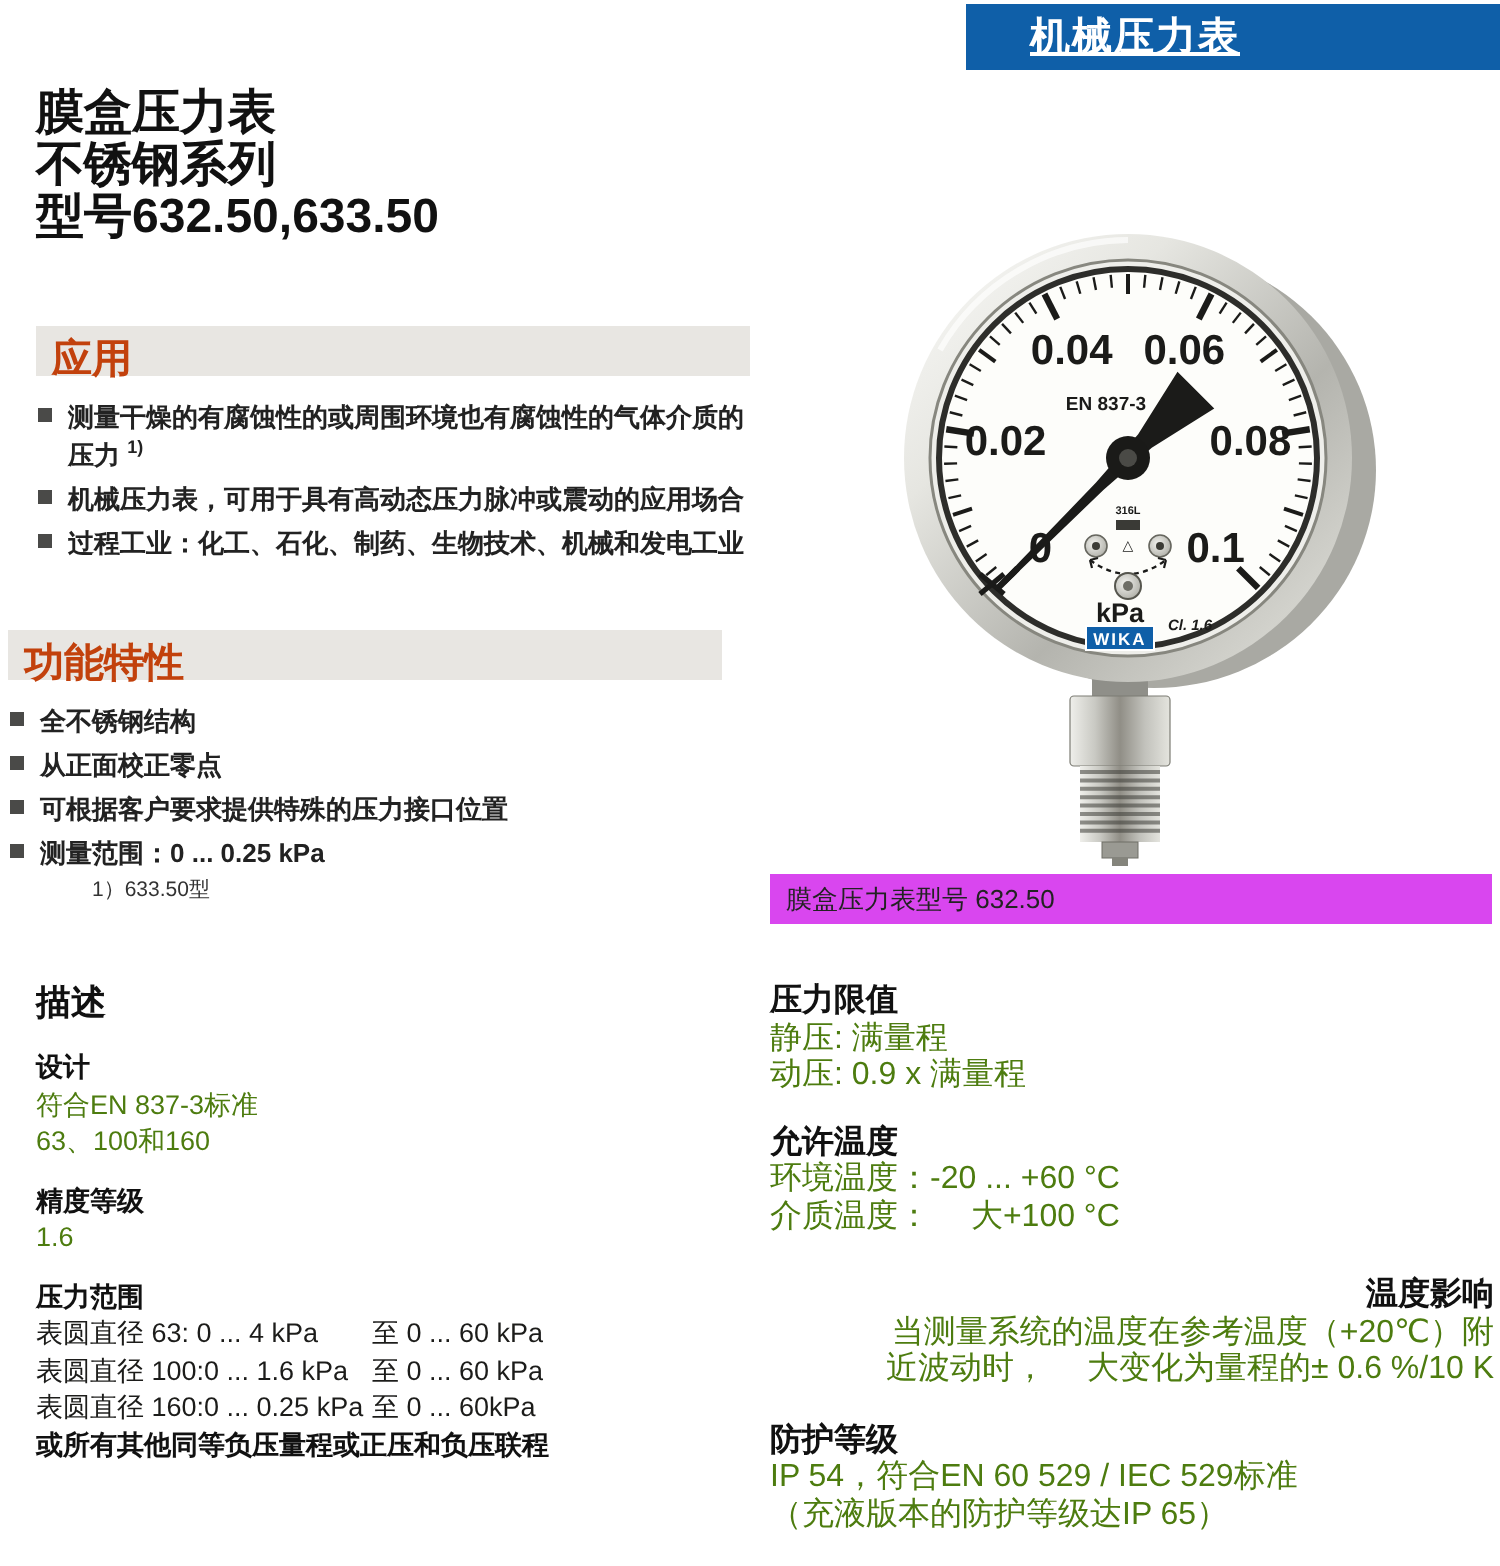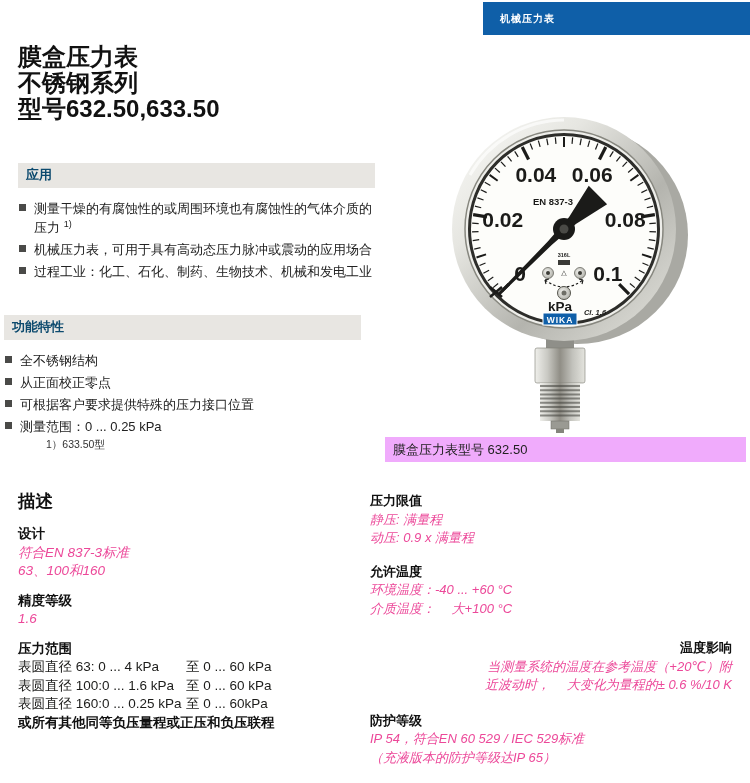--- a/index.html
+++ b/index.html
@@ -7,49 +7,49 @@
     width:750px;height:783px;position:relative;background:#ffffff;
     font-family:"Liberation Sans","DejaVu Sans",sans-serif;
     color:#1c1c1a;overflow:hidden;
   }
   .abs{position:absolute;}
   
   .header-tag{
     left:483px;top:2px;width:267px;height:33px;background:#0f5fa8;
     display:flex;align-items:center;
   }
-  .header-tag span{color:#ffffff;font-size:10px;font-weight:bold;padding-left:17px;letter-spacing:1px;}
+  .header-tag span{color:#ffffff;font-size:20px;font-weight:bold;padding-left:32px;letter-spacing:1px;text-decoration:underline;}
   
   .title-block{left:18px;top:44px;font-size:24px;font-weight:bold;line-height:26px;color:#111;}
   
   .bar{
     background:#e8e6e2;width:341px;padding:3px 8px;height:19px;
-    font-size:13px;font-weight:bold;color:#0c4a6e;
+    font-size:20px;font-weight:bold;color:#c2410c;
   }
   .sec-applications{left:18px;top:163px;width:357px;}
   .sec-features{left:4px;top:315px;width:357px;}
-  .bullets{margin:11px 0 0 0;padding:0;list-style:none;}
+  .bullets{margin:11px 0 0 0;padding:0;list-style:none;font-weight:bold;}
   .bullets li{display:flex;font-size:13px;line-height:19px;margin-bottom:3px;color:#222;}
   .bullets .sq{flex:0 0 auto;width:7px;height:7px;background:#4a4a48;margin:5px 8px 0 1px;}
   sup{font-size:9px;vertical-align:super;line-height:0;}
   .footnote{left:18px;top:438px;font-size:10.5px;color:#333;margin-left:28px;}
   
   .caption-bar{
     left:385px;top:437px;width:345px;background:#e8e6e2;
     font-size:13px;color:#222;padding:4px 8px;height:17px;
   }
   
   .desc-col{left:18px;top:490px;width:364px;font-size:13.5px;line-height:18.5px;}
   .desc-col h2{font-size:17.5px;line-height:22px;margin:0 0 13px 0;color:#111;}
   .spec-label{font-weight:bold;margin-top:11px;color:#111;}
-  .spec-line{color:#ec4899;font-style:italic;}
+  .spec-line{color:#4d7c0f;}
   .range-row{display:flex;}
   .range-row .c1{width:168px;}
   .range-note{font-weight:bold;color:#111;}
-  .specs-col{left:370px;top:492px;width:362px;font-size:13px;line-height:18.5px;}
+  .specs-col{left:385px;top:492px;width:362px;font-size:16px;line-height:18.5px;}
   .specs-col .block{margin-bottom:15px;}
   .specs-col .block.b2{margin-top:13px;}
   .specs-col .block.b3{margin-top:21px;text-align:right;}
   .specs-col .block.b4{margin-top:17px;}
   
   .gauge-fig{left:420px;top:95px;width:310px;height:350px;}
   svg text{font-family:"Liberation Sans","DejaVu Sans",sans-serif;}
 </style>
 </head>
 <body>
@@ -250,21 +250,21 @@
     <g id="gauge-needle" transform="translate(144 134) rotate(135)">
       <polygon points="88,1.4 20,2.6 -12,4.8 -48,13 -48,-13 -12,-4.8 20,-2.6 88,-1.4" fill="#1b1b19"></polygon>
     </g>
     <circle cx="144" cy="134" r="11" fill="#1a1a18"></circle>
     <circle cx="144" cy="134" r="4.5" fill="#4a4a46"></circle>
 
     <path d="M 50 80 A 109 109 0 0 1 144 25" fill="none" stroke="#ffffff" stroke-width="3" opacity="0.65"></path>
   </svg>
 </div>
 
-<div class="abs caption-bar" style="background: #f0abfc;">膜盒压力表型号 632.50</div>
+<div class="abs caption-bar" style="background: #d946ef;">膜盒压力表型号 632.50</div>
 
 <div class="abs desc-col">
   <h2>描述</h2>
 
   <div class="spec-label">设计</div>
   <div class="spec-line">符合EN 837-3标准</div>
 
   <div class="spec-line">63、100和160</div>
 
   <div class="spec-label">精度等级</div>
@@ -287,21 +287,21 @@
 </div>
 
 <div class="abs specs-col">
   <div class="block b1">
     <div class="spec-label" style="margin-top:0">压力限值</div>
     <div class="spec-line">静压: 满量程</div>
     <div class="spec-line">动压: 0.9 x 满量程</div>
   </div>
   <div class="block b2">
     <div class="spec-label" style="margin-top:0">允许温度</div>
-    <div class="spec-line">环境温度：-40 ... +60 °C</div>
+    <div class="spec-line">环境温度：-20 ... +60 °C</div>
     <div class="spec-line">介质温度：　 大+100 °C</div>
   </div>
   <div class="block b3">
     <div class="spec-label" style="margin-top:0">温度影响</div>
     <div class="spec-line">当测量系统的温度在参考温度（+20℃）附</div>
     <div class="spec-line">近波动时，　 大变化为量程的± 0.6 %/10 K</div>
   </div>
   <div class="block b4">
     <div class="spec-label" style="margin-top:0">防护等级</div>
     <div class="spec-line">IP 54，符合EN 60 529 / IEC 529标准</div>

